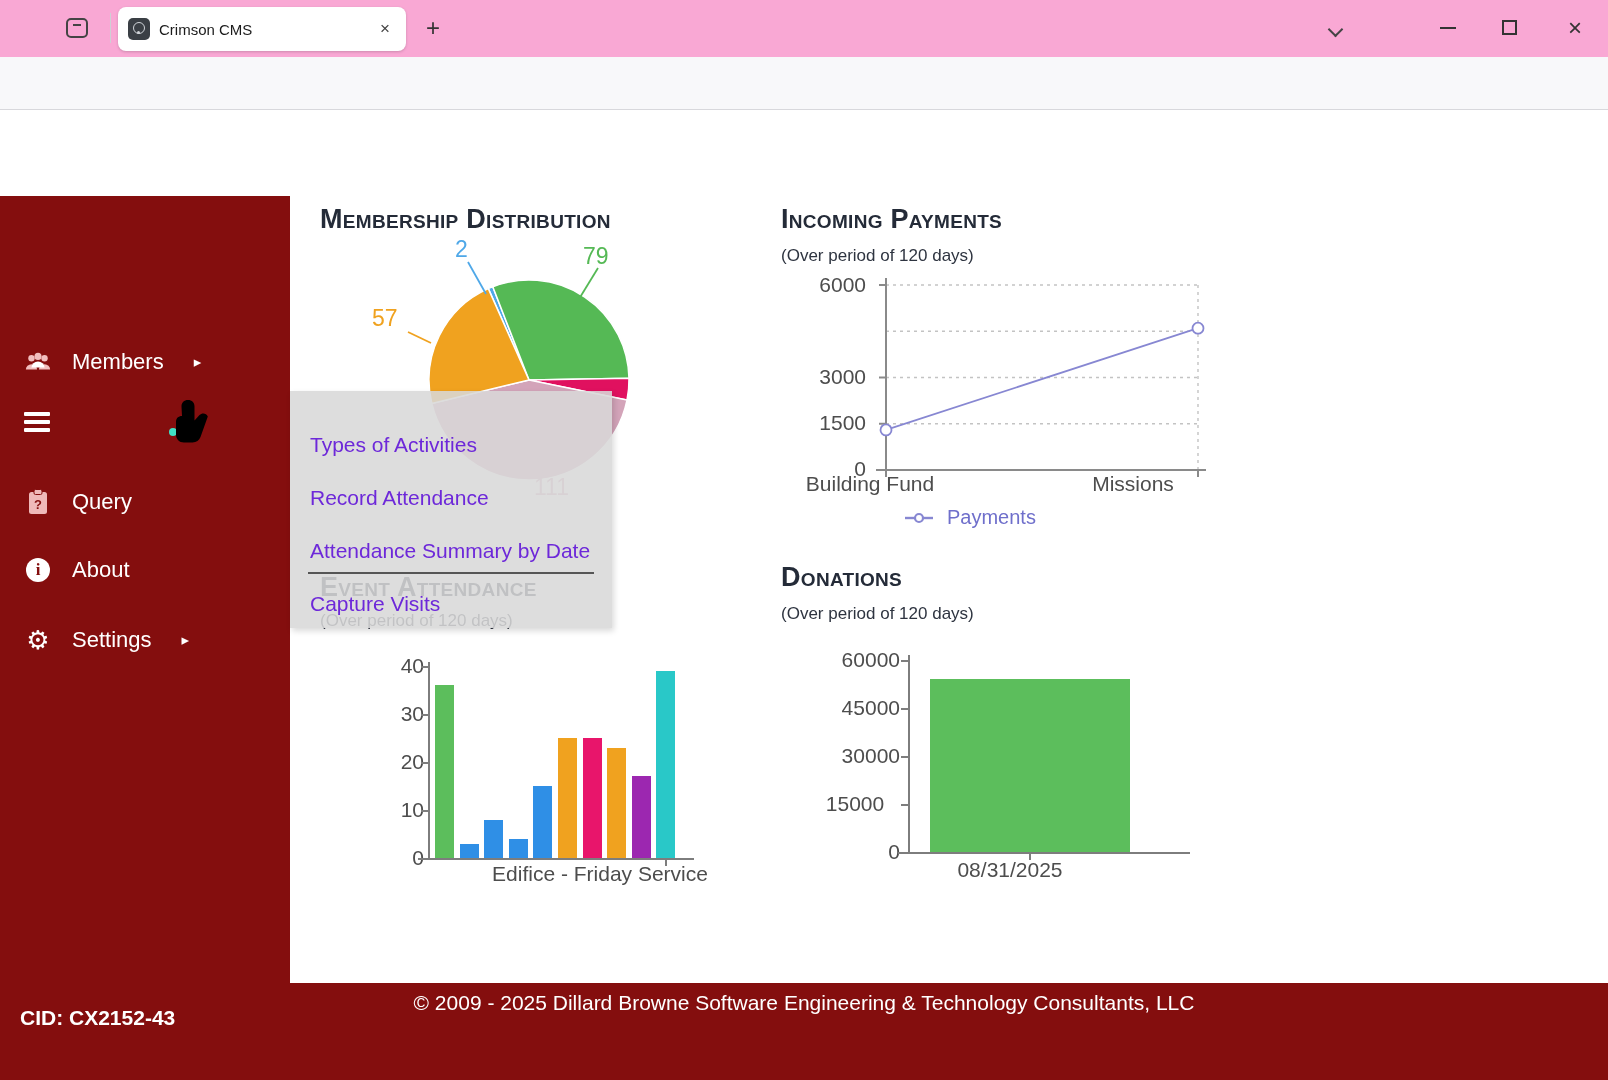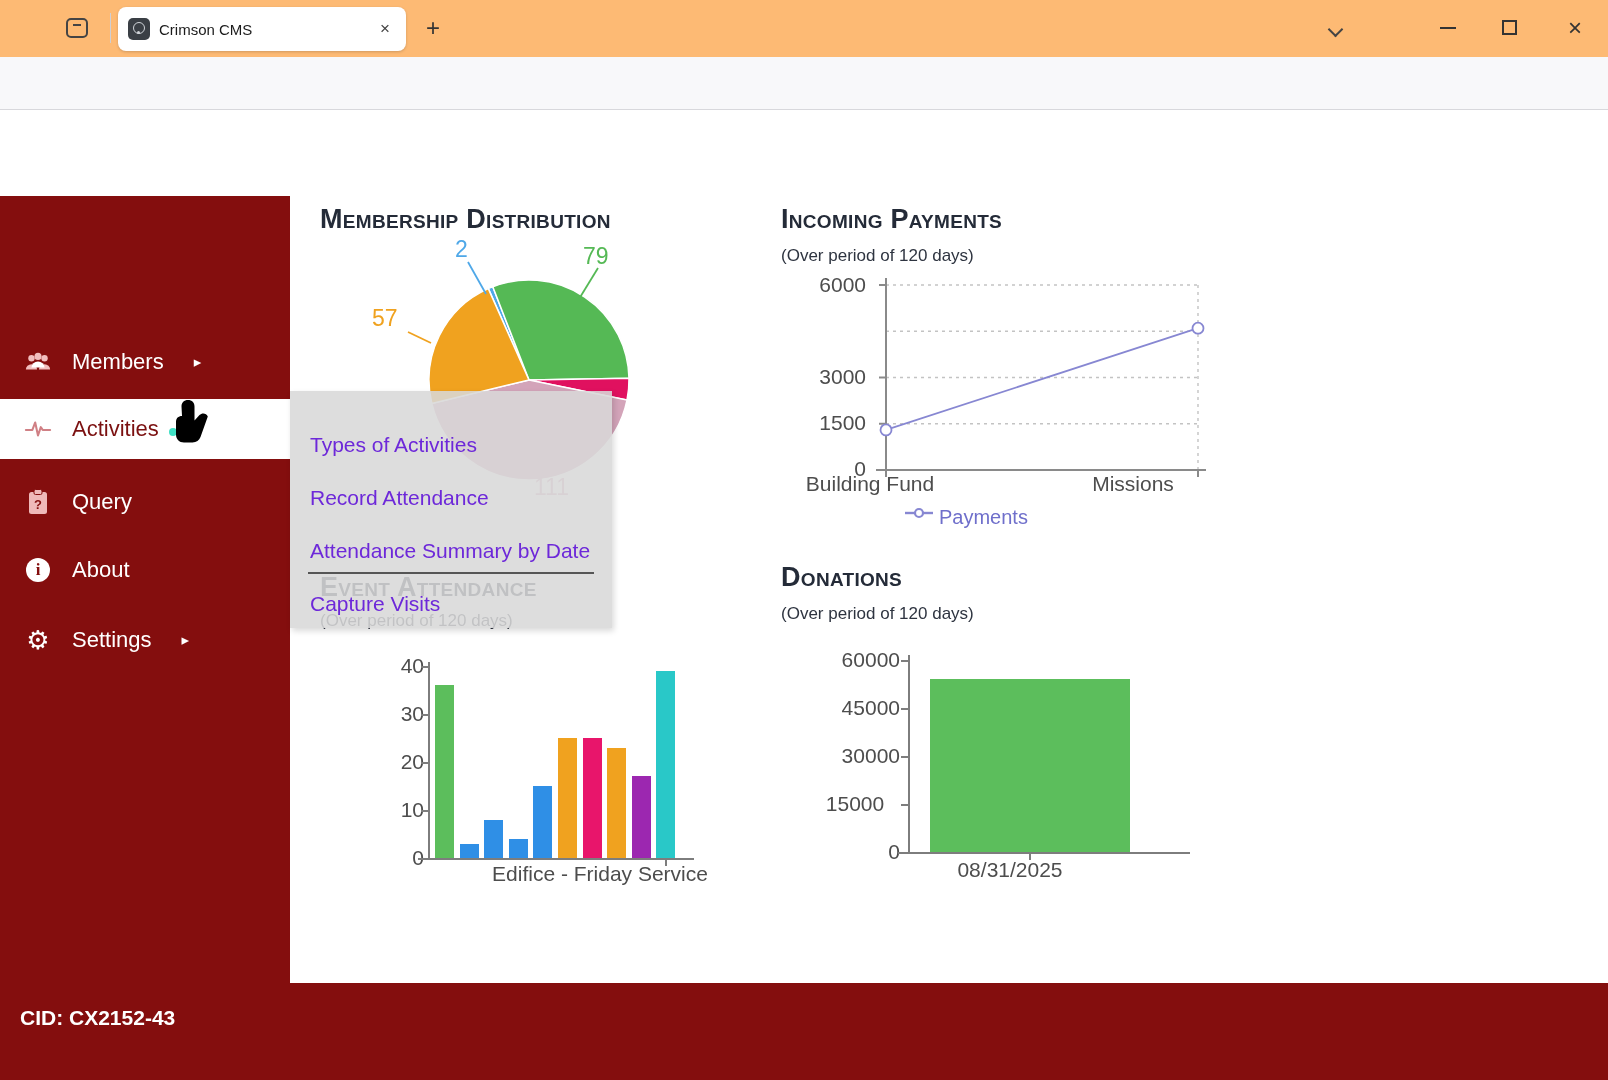--- a/index.html
+++ b/index.html
@@ -1,19 +1,19 @@
 <!DOCTYPE html>
 <html><head>
 <meta charset="utf-8">
 <style>
   * { margin:0; padding:0; box-sizing:border-box; }
   html,body { width:1608px; height:1080px; font-family:"Liberation Sans", sans-serif; background:#fff; overflow:hidden; }
   .abs { position:absolute; }
   
-  #tabstrip { left:0; top:0; width:1608px; height:57px; background:#fdba74; }
+  #tabstrip { left:0; top:0; width:1608px; height:57px; background:#f9a8d4; }
   #toolbar  { left:0; top:57px; width:1608px; height:53px; background:#F8F8FA; border-bottom:1px solid #D8D8DC; }
   .tab { left:118px; top:7px; width:288px; height:44px; background:#fff; border-radius:8px; box-shadow:0 1px 3px rgba(0,0,0,.18); display:flex; align-items:center; padding:0 10px; }
   .tab-title { font-size:15px; color:#1b1b1b; margin-left:9px; flex:1; white-space:nowrap; overflow:hidden; }
   .favicon { width:22px; height:22px; border-radius:5px; background:#3a3f45; position:relative; flex:0 0 auto; }
   .favicon:after { content:""; position:absolute; left:5px; top:4px; width:10px; height:10px; border:1.5px solid #cfd3d8; border-radius:50%; }
   .favicon:before { content:""; position:absolute; left:9px; top:13px; width:3px; height:3px; background:#cfd3d8; border-radius:50%; }
   .tab-close { font-size:17px; color:#444; width:22px; height:22px; line-height:21px; text-align:center; border-radius:4px; }
   .fxview { left:64px; top:16px; width:26px; height:24px; }
   .strip-div { left:110px; top:13px; width:1px; height:30px; background:#cfcfd4; }
   .newtab { left:418px; top:14px; width:30px; height:30px; font-size:24px; color:#333; text-align:center; line-height:28px; }
@@ -56,21 +56,21 @@
   #main { left:290px; top:196px; width:1318px; height:787px; background:#fff; }
   .chart-title { position:absolute; font-variant:small-caps; font-weight:700; font-size:27px; color:#242B38; letter-spacing:.3px; }
   .chart-sub { position:absolute; font-size:17px; color:#2E3440; }
   .tick-lab { position:absolute; font-size:21px; color:#4d4d4d; text-align:right; }
   .cat-lab { position:absolute; font-size:21px; color:#4d4d4d; text-align:center; }
   .pie-lab { position:absolute; font-size:23px; }
   .axis { position:absolute; background:#7d7d7d; }
   .bar { position:absolute; bottom:0; }
   #ev-bars { left:430px; top:660px; width:255px; height:198px; }
   #don-bars { left:910px; top:658px; width:280px; height:194px; }
-  .legend { left:905px; top:506px; display:flex; gap:4px; }
+  .legend { left:905px; top:506px; display:flex; align-items:center; gap:12px; }
   .legend span { font-size:20px; color:#6F6FCB; }
   
   #act-menu { left:290px; top:391px; width:322px; height:237px; background:rgba(216,216,216,.87); box-shadow:2px 3px 6px rgba(0,0,0,.15); z-index:10; }
   .menu-item { position:absolute; left:20px; font-size:21px; color:#6d28d9; white-space:nowrap; }
   .menu-div { position:absolute; left:18px; top:572px; width:286px; height:2px; background:#555; z-index:11; }
   
   #footer { left:0; top:983px; width:1608px; height:97px; background:#840E0E; color:#fff; }
   .foot-line { position:absolute; width:1608px; text-align:center; font-size:21px; }
   .cid { position:absolute; left:20px; top:1006px; font-size:21px; font-weight:700; color:#fff; }
   .cursor-wrap { left:166px; top:398px; width:52px; height:56px; z-index:20; }
@@ -184,29 +184,20 @@
           <circle cx="15" cy="7" r="3.8" fill="#F2BEBE"></circle>
           <path d="M2 21 a6 5.5 0 0 1 12 0 z" fill="#F2BEBE"></path>
           <path d="M16 21 a6 5.5 0 0 1 12 0 z" fill="#F2BEBE"></path>
           <path d="M8 19 a7 6.5 0 0 1 14 0 z" fill="#fff"></path>
         </svg>
       </span>
     <span>Members</span>
     <span class="caret">▸</span>
   </div>
 
-  <div class="side-item active" style="top:203px;">
-    <span class="ic-box">
-        <svg width="30" height="26" viewBox="0 0 30 26">
-          <polyline points="2,14 9,14 12,6 15,20 18,11 20,14 28,14" fill="none" stroke="#D08085" stroke-width="2.2" stroke-linejoin="round" stroke-linecap="round"></polyline>
-        </svg>
-      </span>
-    <span>Activities</span>
-    <span class="caret">▸</span>
-  </div>
 
   <div class="side-item" style="top:276px;">
     <span class="ic-box">
         <svg width="24" height="28" viewBox="0 0 24 28">
           <rect x="3" y="4" width="18" height="22" rx="2.5" fill="#EFB9B9"></rect>
           <rect x="8" y="1.5" width="8" height="5" rx="1.5" fill="#EFB9B9" stroke="#840E0E" stroke-width="1"></rect>
           <text x="12" y="21" text-anchor="middle" font-size="13" font-weight="bold" fill="#840E0E" font-family="Liberation Sans, sans-serif">?</text>
         </svg>
       </span>
     <span>Query</span>
@@ -337,14 +328,15 @@
   <div class="menu-div" style="left:18px;top:181px;"></div>
   <div class="menu-item" style="top:201px;">Capture Visits</div>
 </div>
 
 <svg class="abs cursor-wrap" viewBox="0 0 52 56">
   <circle cx="7" cy="34" r="4" fill="#3FE0C5"></circle>
   <path d="M22 2 c4 0 6.5 2.6 6.5 6.5 l0 14 5 -5.5 c2.5 -2.6 7 -2 8.3 1.4 l-7.3 20.6 c-1.3 3.3 -4 5.5 -8 5.5 l-8.5 0 c-4.8 0 -8 -3.3 -8 -8 l0 -12.5 c0 -3.7 2.3 -6 6 -6 l-0.5 -9.5 c0 -3.9 2.5 -6.5 6.5 -6.5 z" fill="#000"></path>
 </svg>
 
 <div id="footer" class="abs">
+  <div class="foot-line" style="top:8px;">© 2009 - 2025 Dillard Browne Software Engineering &amp; Technology Consultants, LLC</div>
 </div>
 <div class="cid">CID: CX2152-43</div>
 
 </body></html>

